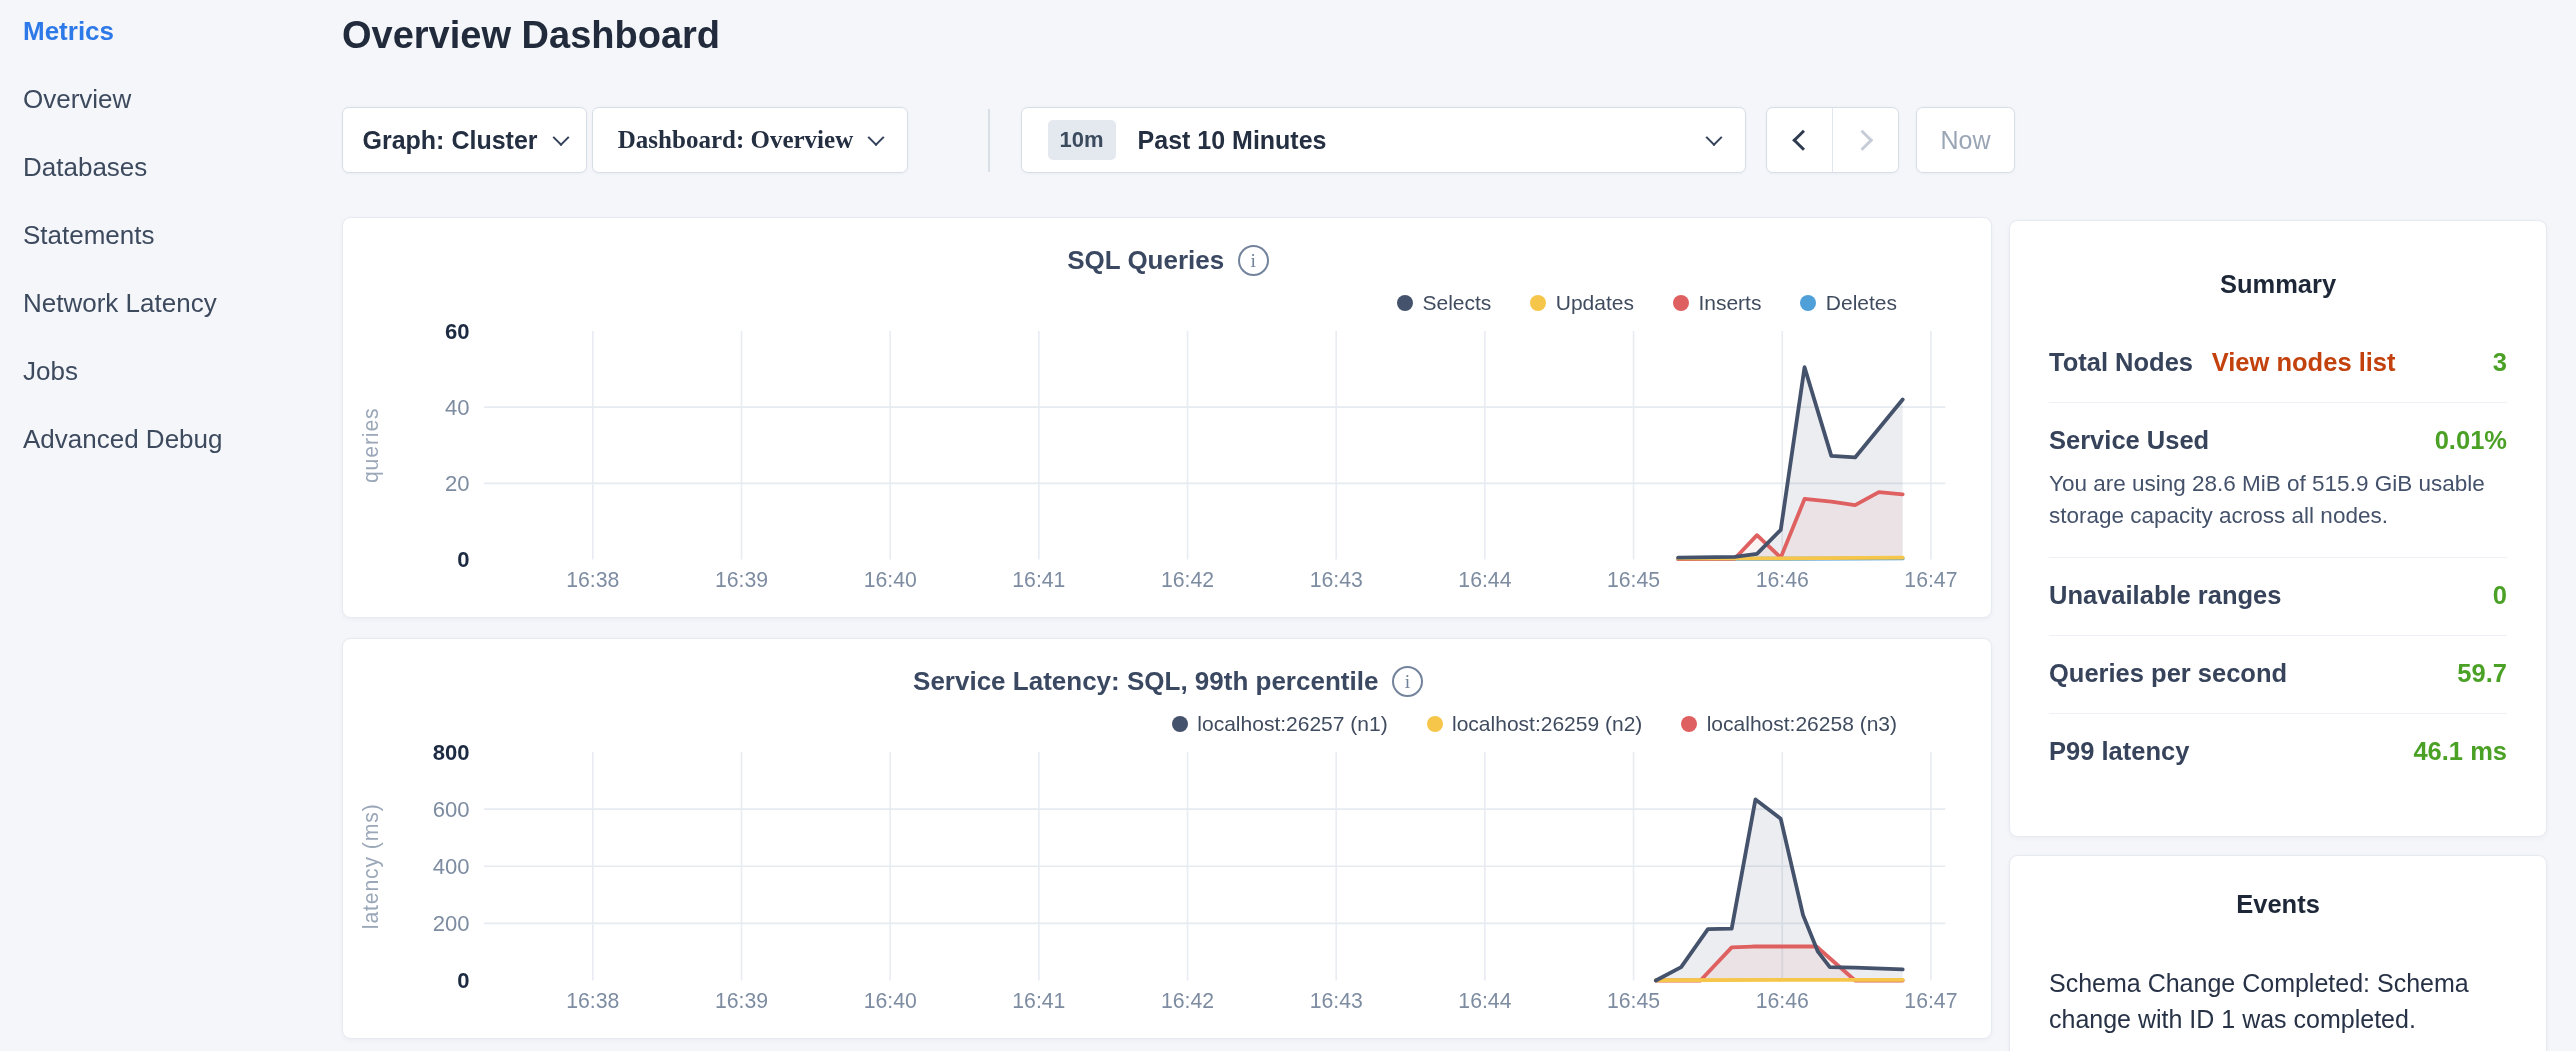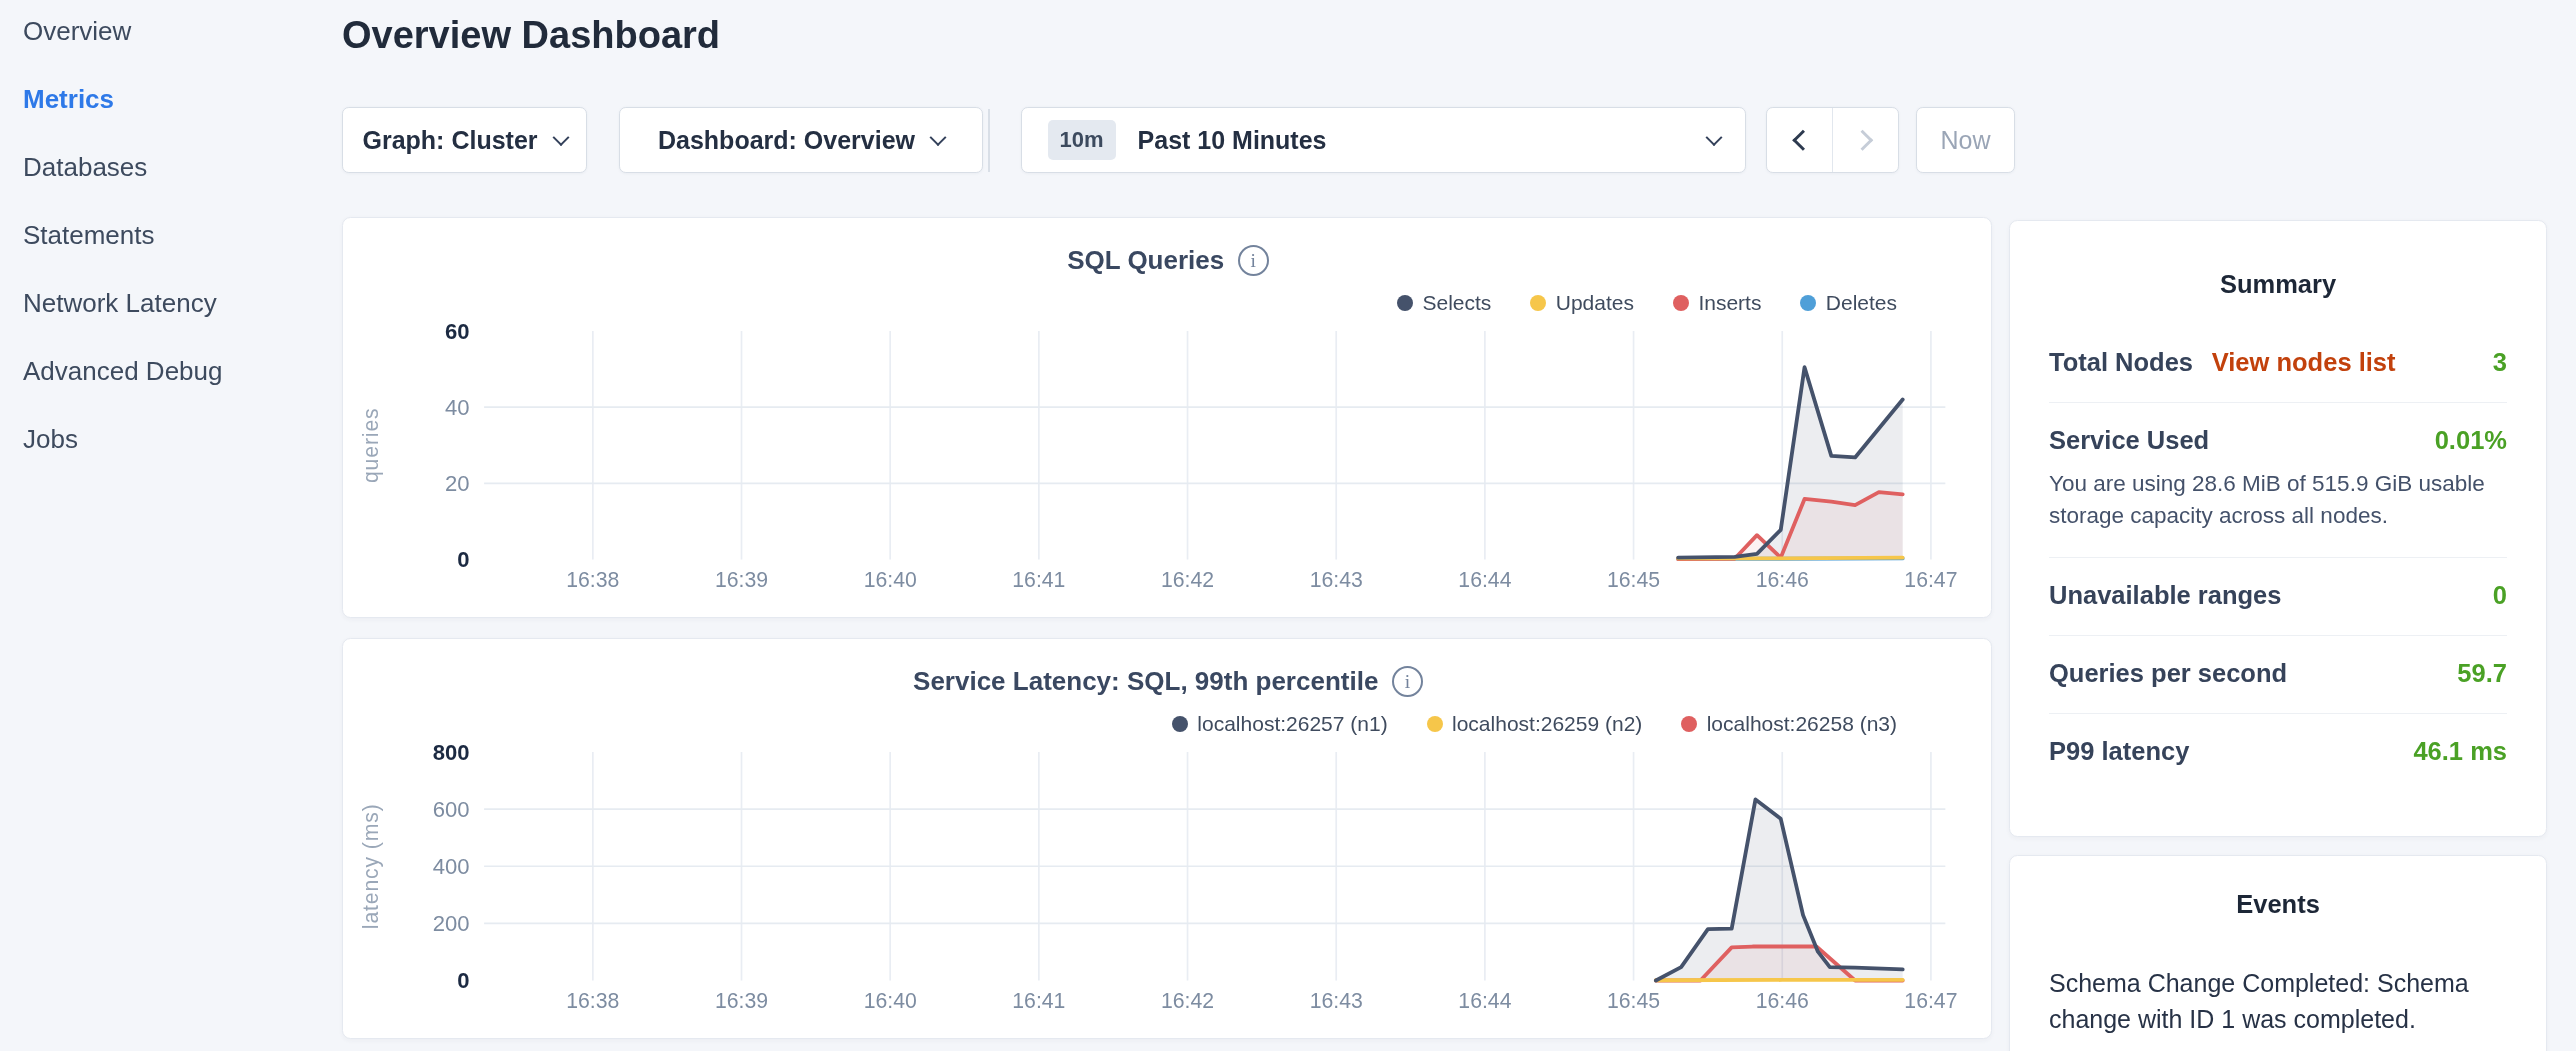--- a/index.html
+++ b/index.html
@@ -24,21 +24,21 @@
   .page-title { position:absolute; left:342px; top:13.6px; font-size:38px; font-weight:600; color:#212b3b; }
 
   .ctl {
     position:absolute; top:107px; height:66px; background:#fff;
     border:1.7px solid #d8dee6; border-radius:6.8px;
     display:flex; align-items:center; box-shadow:0 0.9px 2.6px rgba(60,70,90,.05);
     cursor:pointer;
   }
   .dd { justify-content:center; gap:17px; font-size:25px; font-weight:700; color:#242f42; }
   #dd-graph { left:342px; width:245px; }
-  #dd-dash  { left:619px; width:364px; }
+  #dd-dash  { left:592px; width:316px;font-family:Liberation Serif, serif; }
   .chev {
     width:12px; height:12px; border-right:2.6px solid #33405a; border-bottom:2.6px solid #33405a;
     transform:rotate(45deg) translate(-1.7px,-1.7px); display:inline-block;
   }
   .vdivider { position:absolute; left:988px; top:109px; width:1.7px; height:63px; background:#d9dfe7; }
 
   #timebox { left:1021px; width:725px; padding:0 25.5px; font-size:25px; font-weight:700; }
   .time-badge {
     background:#e4e9f0; border-radius:5.1px; padding:6.8px 12px; margin-right:22px;
     font-size:22px; font-weight:700; color:#3c4a5e;
@@ -96,27 +96,27 @@
   
   #events-card { left:2009px; top:855px; width:538px; height:340px; padding:0 39px; }
   .event-item { margin-top:46px; }
   .event-text { font-size:25px; color:#273246; line-height:1.45; }
   .event-time { margin-top:12px; font-size:22px; color:#56657c; }
 </style>
 </head>
 <body>
 
 <nav class="sidebar">
+  <div class="side-item active">Metrics</div>
   <div class="side-item">Overview</div>
-  <div class="side-item active">Metrics</div>
   <div class="side-item">Databases</div>
   <div class="side-item">Statements</div>
   <div class="side-item">Network Latency</div>
+  <div class="side-item">Jobs</div>
   <div class="side-item">Advanced Debug</div>
-  <div class="side-item">Jobs</div>
 </nav>
 
 <h1 class="page-title">Overview Dashboard</h1>
 
 <div class="ctl dd" id="dd-graph">
   <span>Graph: Cluster</span>
   <span class="chev"></span>
 </div>
 
 <div class="ctl dd" id="dd-dash">

